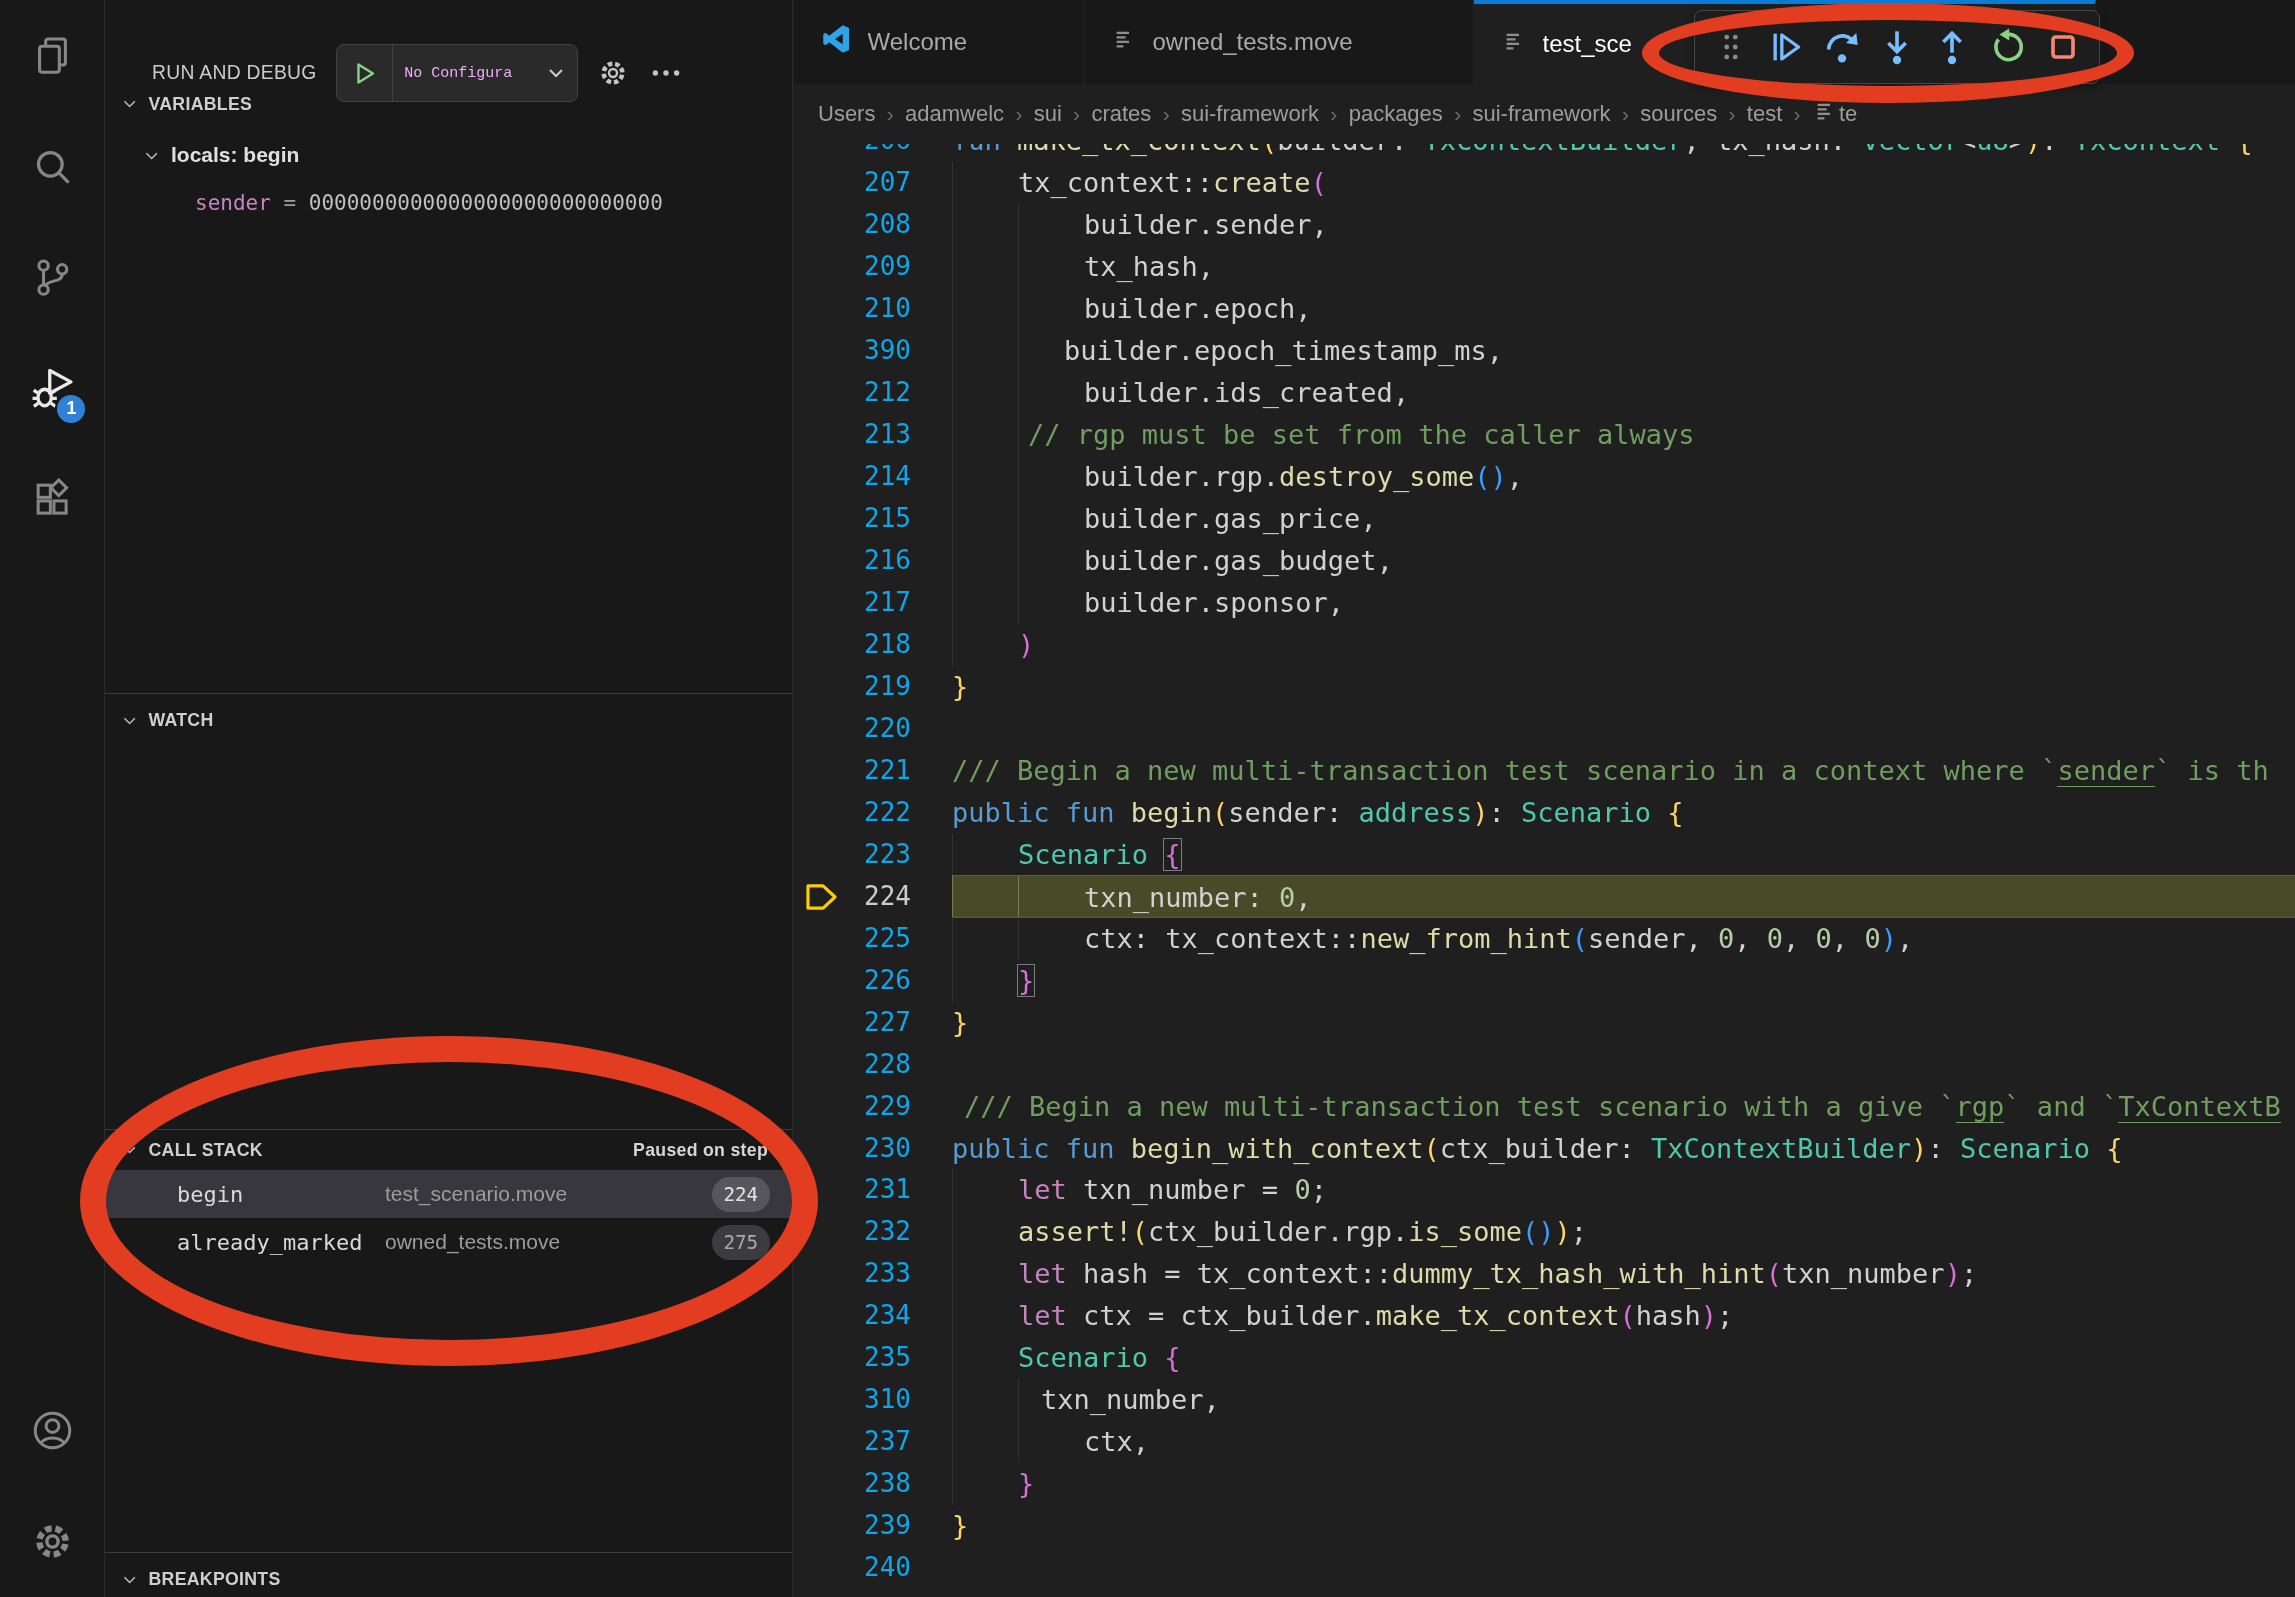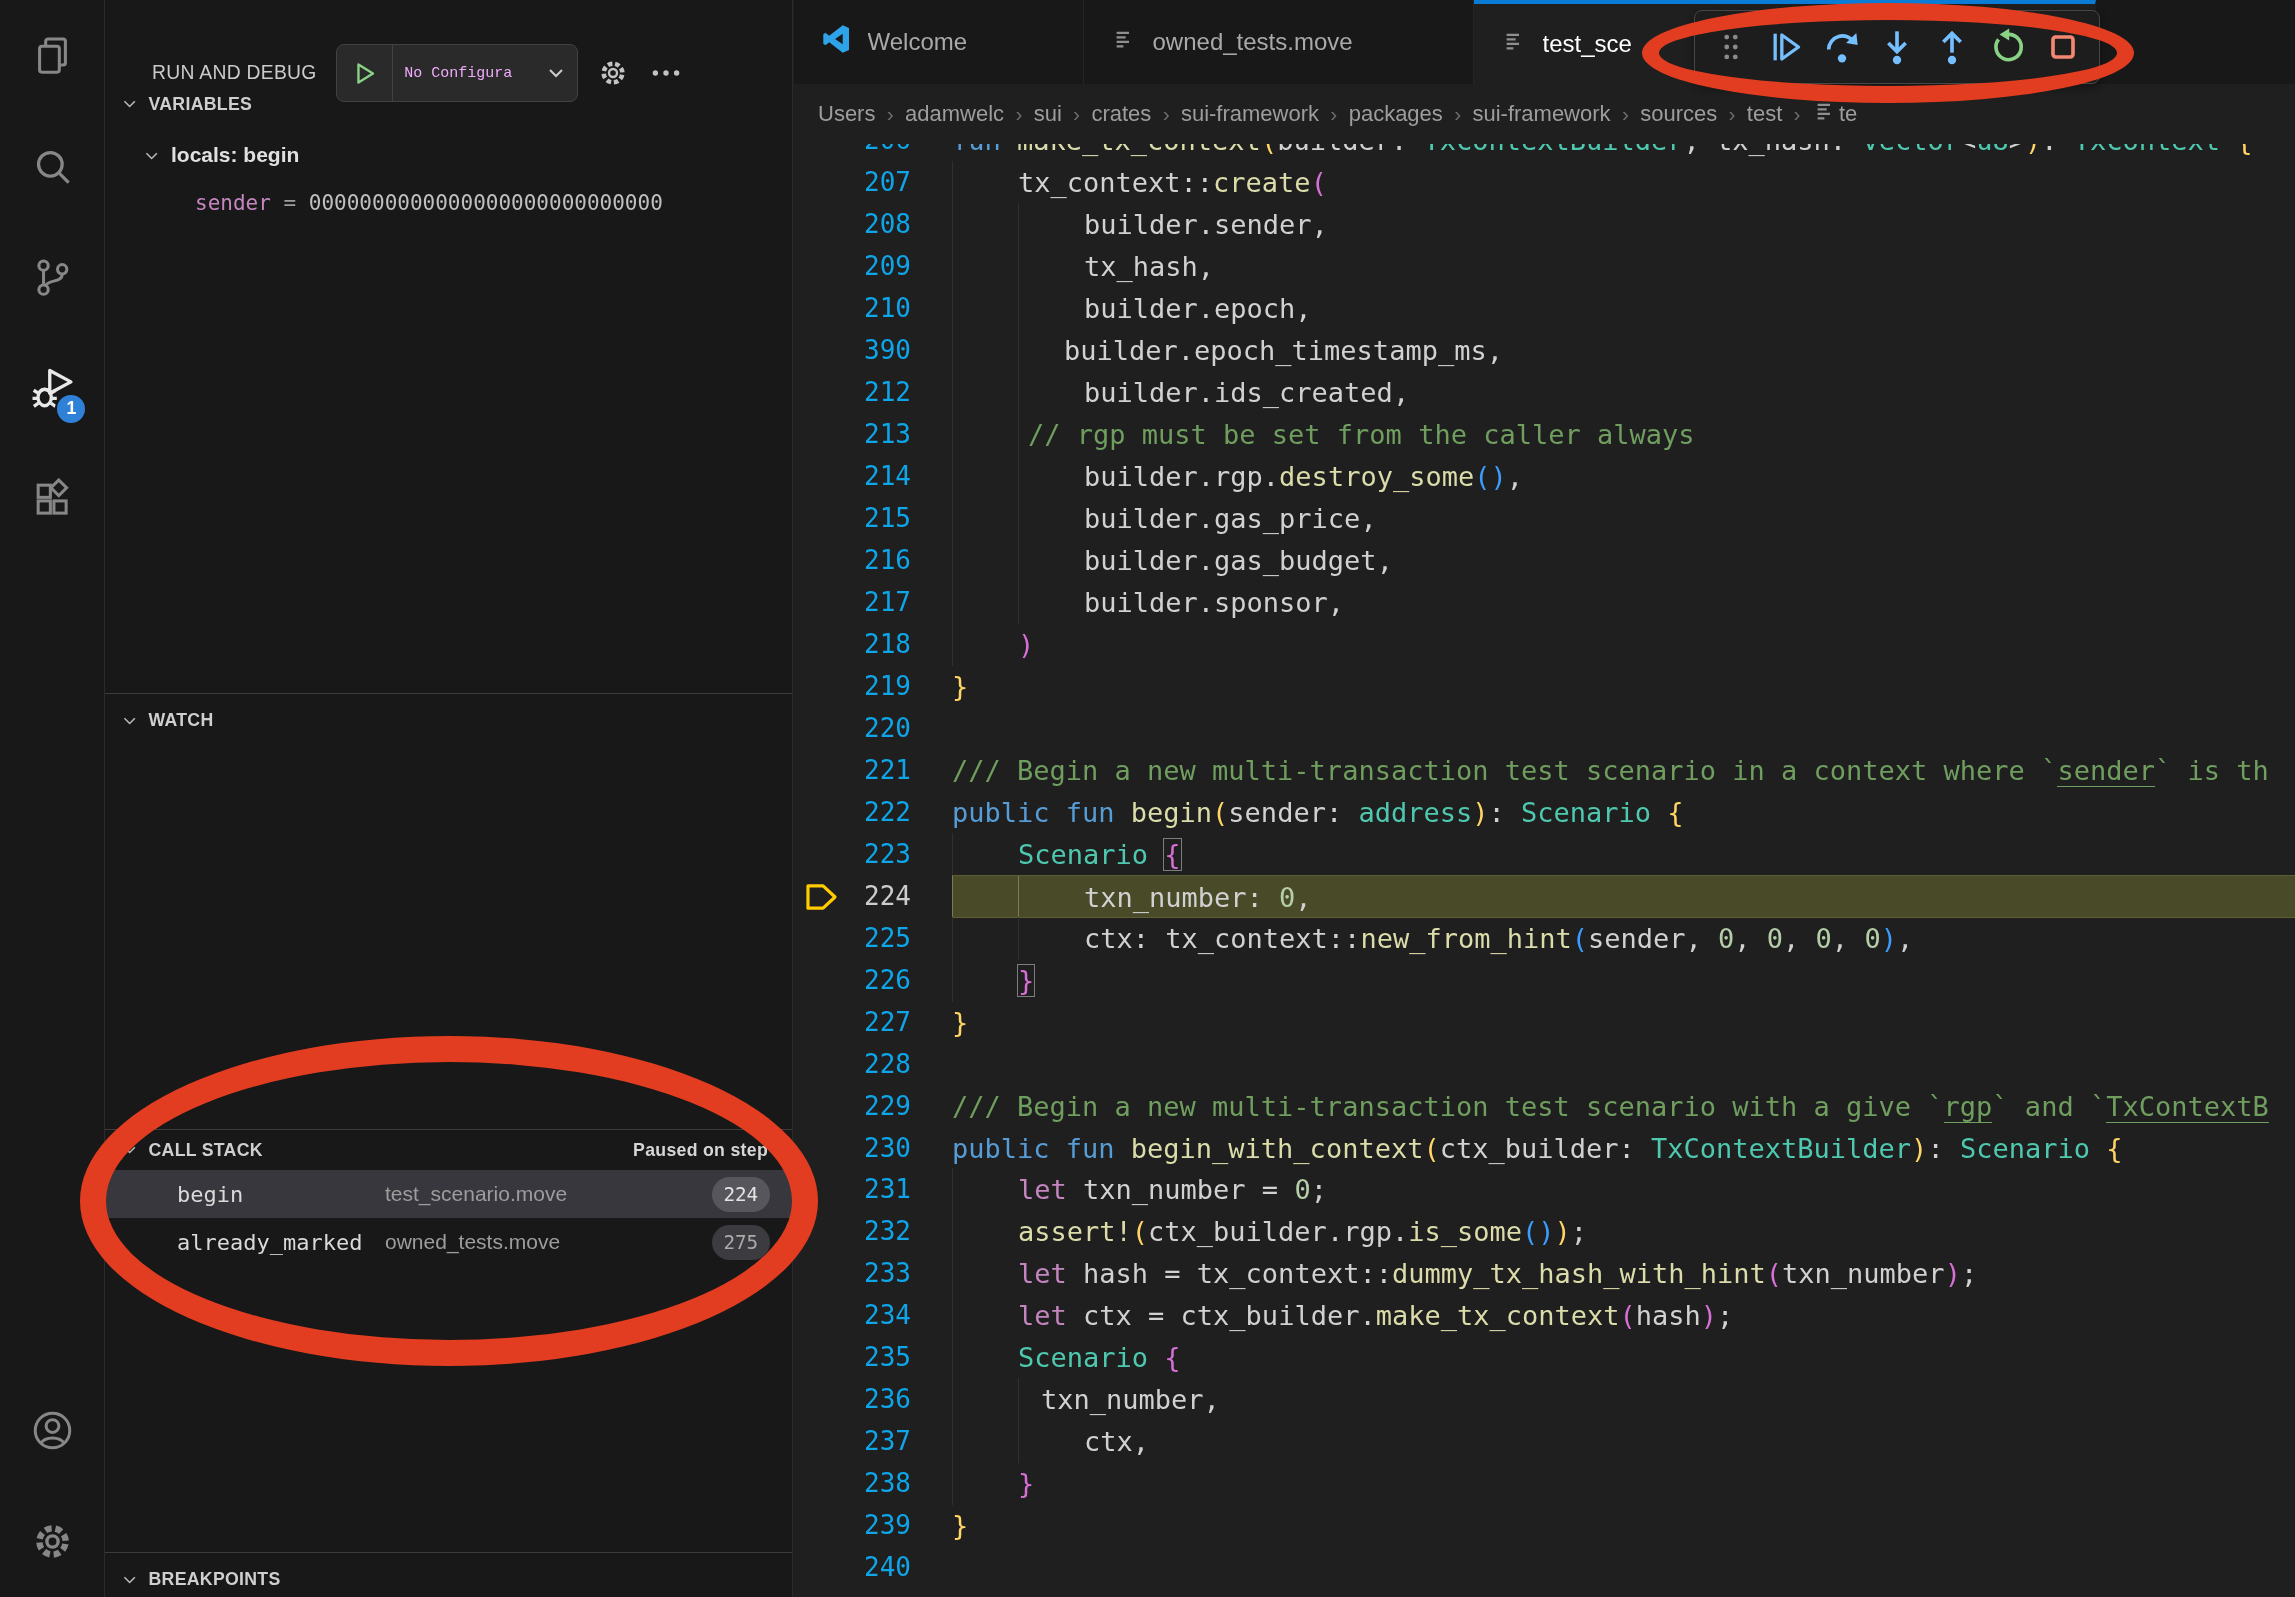--- a/index.html
+++ b/index.html
@@ -391,28 +391,28 @@
       <div class="cl" style="top: 606px;"><div class="num">221</div><div class="codeline"><span class="codetext" style="padding-left: 0px;"><span class="tk-c">/// Begin a new multi-transaction test scenario in a context where `</span><span class="tk-u">sender</span><span class="tk-c">` is th</span></span></div></div>
       <div class="cl" style="top: 648px;"><div class="num">222</div><div class="codeline"><span class="codetext" style="padding-left: 0px;"><span class="tk-k">public fun </span><span class="tk-f">begin</span><span class="tk-y">(</span><span class="tk-v">sender</span><span class="tk-o">: </span><span class="tk-t">address</span><span class="tk-y">)</span><span class="tk-o">: </span><span class="tk-t">Scenario</span><span class="tk-o"> </span><span class="tk-y">{</span></span></div></div>
       <div class="cl" style="top: 690px;"><div class="num">223</div><div class="codeline"><i class="g" style="left: 0px;"></i><span class="codetext" style="padding-left: 66px;"><span class="tk-t">Scenario</span><span class="tk-o"> </span><span class="tk-mx">{</span></span></div></div>
       <div class="cl hl cur" style="top: 732px;"><div class="num">224</div><div class="marker"><svg width="35" height="32" viewBox="0 0 44 40">
             <polygon points="5,6 24,6 39,20 24,34 5,34" fill="none" stroke="#ffcc00" stroke-width="4" stroke-linejoin="round"></polygon>
           </svg></div><div class="codeline"><i class="g" style="left: 0px;"></i><i class="g" style="left: 66px;"></i><span class="codetext" style="padding-left: 132px;"><span class="tk-v">txn_number</span><span class="tk-o">: </span><span class="tk-n">0</span><span class="tk-o">,</span></span></div></div>
       <div class="cl" style="top: 774px;"><div class="num">225</div><div class="codeline"><i class="g" style="left: 0px;"></i><i class="g" style="left: 66px;"></i><span class="codetext" style="padding-left: 132px;"><span class="tk-v">ctx</span><span class="tk-o">: </span><span class="tk-v">tx_context</span><span class="tk-o">::</span><span class="tk-f">new_from_hint</span><span class="tk-b">(</span><span class="tk-v">sender</span><span class="tk-o">, </span><span class="tk-n">0</span><span class="tk-o">, </span><span class="tk-n">0</span><span class="tk-o">, </span><span class="tk-n">0</span><span class="tk-o">, </span><span class="tk-n">0</span><span class="tk-b">)</span><span class="tk-o">,</span></span></div></div>
       <div class="cl" style="top: 816px;"><div class="num">226</div><div class="codeline"><i class="g" style="left: 0px;"></i><span class="codetext" style="padding-left: 66px;"><span class="tk-mx">}</span></span></div></div>
       <div class="cl" style="top: 858px;"><div class="num">227</div><div class="codeline"><span class="codetext" style="padding-left: 0px;"><span class="tk-y">}</span></span></div></div>
       <div class="cl" style="top: 900px;"><div class="num">228</div><div class="codeline"><span class="codetext" style="padding-left: 0px;"></span></div></div>
-      <div class="cl" style="top: 942px;"><div class="num">229</div><div class="codeline"><span class="codetext" style="padding-left: 0px;"><span class="tk-c">/// Begin a new multi-transaction test scenario with a give `</span><span class="tk-u">rgp</span><span class="tk-c">` and `</span><span class="tk-u">TxContextB</span></span></div></div>
+      <div class="cl" style="top: 942px;"><div class="num">229</div><div class="codeline"><span class="codetext" style="padding-left: 0px; margin-left: 12px;"><span class="tk-c">/// Begin a new multi-transaction test scenario with a give `</span><span class="tk-u">rgp</span><span class="tk-c">` and `</span><span class="tk-u">TxContextB</span></span></div></div>
       <div class="cl" style="top: 984px;"><div class="num">230</div><div class="codeline"><span class="codetext" style="padding-left: 0px;"><span class="tk-k">public fun </span><span class="tk-f">begin_with_context</span><span class="tk-y">(</span><span class="tk-v">ctx_builder</span><span class="tk-o">: </span><span class="tk-t">TxContextBuilder</span><span class="tk-y">)</span><span class="tk-o">: </span><span class="tk-t">Scenario</span><span class="tk-o"> </span><span class="tk-y">{</span></span></div></div>
       <div class="cl" style="top: 1025px;"><div class="num">231</div><div class="codeline"><i class="g" style="left: 0px;"></i><span class="codetext" style="padding-left: 66px;"><span class="tk-K">let </span><span class="tk-v">txn_number</span><span class="tk-o"> = </span><span class="tk-n">0</span><span class="tk-o">;</span></span></div></div>
       <div class="cl" style="top: 1067px;"><div class="num">232</div><div class="codeline"><i class="g" style="left: 0px;"></i><span class="codetext" style="padding-left: 66px;"><span class="tk-f">assert!</span><span class="tk-y">(</span><span class="tk-v">ctx_builder</span><span class="tk-o">.</span><span class="tk-v">rgp</span><span class="tk-o">.</span><span class="tk-f">is_some</span><span class="tk-b">()</span><span class="tk-y">)</span><span class="tk-o">;</span></span></div></div>
       <div class="cl" style="top: 1109px;"><div class="num">233</div><div class="codeline"><i class="g" style="left: 0px;"></i><span class="codetext" style="padding-left: 66px;"><span class="tk-K">let </span><span class="tk-v">hash</span><span class="tk-o"> = </span><span class="tk-v">tx_context</span><span class="tk-o">::</span><span class="tk-f">dummy_tx_hash_with_hint</span><span class="tk-m">(</span><span class="tk-v">txn_number</span><span class="tk-m">)</span><span class="tk-o">;</span></span></div></div>
       <div class="cl" style="top: 1151px;"><div class="num">234</div><div class="codeline"><i class="g" style="left: 0px;"></i><span class="codetext" style="padding-left: 66px;"><span class="tk-K">let </span><span class="tk-v">ctx</span><span class="tk-o"> = </span><span class="tk-v">ctx_builder</span><span class="tk-o">.</span><span class="tk-f">make_tx_context</span><span class="tk-m">(</span><span class="tk-v">hash</span><span class="tk-m">)</span><span class="tk-o">;</span></span></div></div>
       <div class="cl" style="top: 1193px;"><div class="num">235</div><div class="codeline"><i class="g" style="left: 0px;"></i><span class="codetext" style="padding-left: 66px;"><span class="tk-t">Scenario</span><span class="tk-o"> </span><span class="tk-m">{</span></span></div></div>
-      <div class="cl" style="top: 1235px;"><div class="num">236</div><div class="codeline"><i class="g" style="left: 0px;"></i><i class="g" style="left: 66px;"></i><span class="codetext" style="padding-left: 89px;"><span class="tk-v">txn_number</span><span class="tk-o">,</span></span></div></div>
+      <div class="cl" style="top: 1235px;"><div class="num">310</div><div class="codeline"><i class="g" style="left: 0px;"></i><i class="g" style="left: 66px;"></i><span class="codetext" style="padding-left: 89px;"><span class="tk-v">txn_number</span><span class="tk-o">,</span></span></div></div>
       <div class="cl" style="top: 1277px;"><div class="num">237</div><div class="codeline"><i class="g" style="left: 0px;"></i><i class="g" style="left: 66px;"></i><span class="codetext" style="padding-left: 132px;"><span class="tk-v">ctx</span><span class="tk-o">,</span></span></div></div>
       <div class="cl" style="top: 1319px;"><div class="num">238</div><div class="codeline"><i class="g" style="left: 0px;"></i><span class="codetext" style="padding-left: 66px;"><span class="tk-m">}</span></span></div></div>
       <div class="cl" style="top: 1361px;"><div class="num">239</div><div class="codeline"><span class="codetext" style="padding-left: 0px;"><span class="tk-y">}</span></span></div></div>
       <div class="cl" style="top: 1403px;"><div class="num">240</div><div class="codeline"><span class="codetext" style="padding-left: 0px;"></span></div></div>
       <div class="cl" style="top: 1445px;"><div class="num">241</div><div class="codeline"><span class="codetext" style="padding-left: 0px;"><span class="tk-c">/// Creates and shares system objects, allowing `</span><span class="tk-u">Random</span><span class="tk-c">`, `</span><span class="tk-u">Clock</span><span class="tk-c">`, `</span><span class="tk-u">DenyList</span><span class="tk-c">`</span></span></div></div>
     </div>
 </div>
 
 <div id="circle1" class="annotation" style="border-color: rgb(226, 61, 32);"></div>
 <div id="circle2" class="annotation" style="border-color: rgb(226, 61, 32);"></div>

